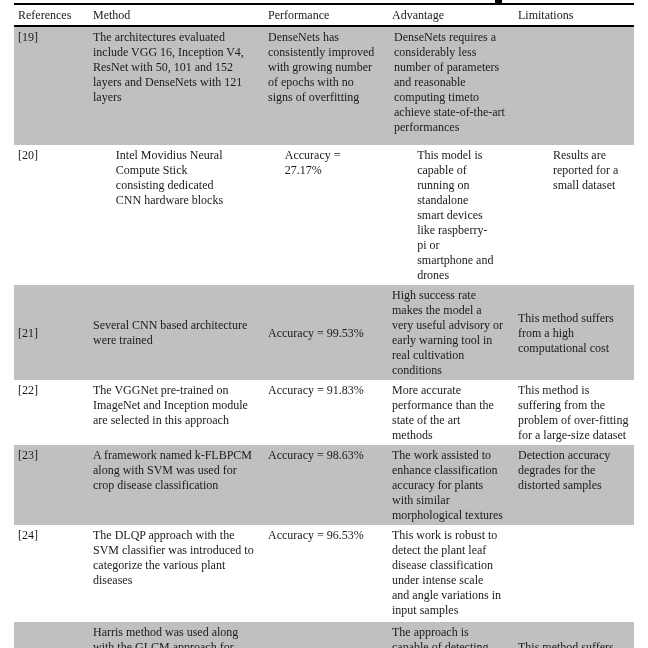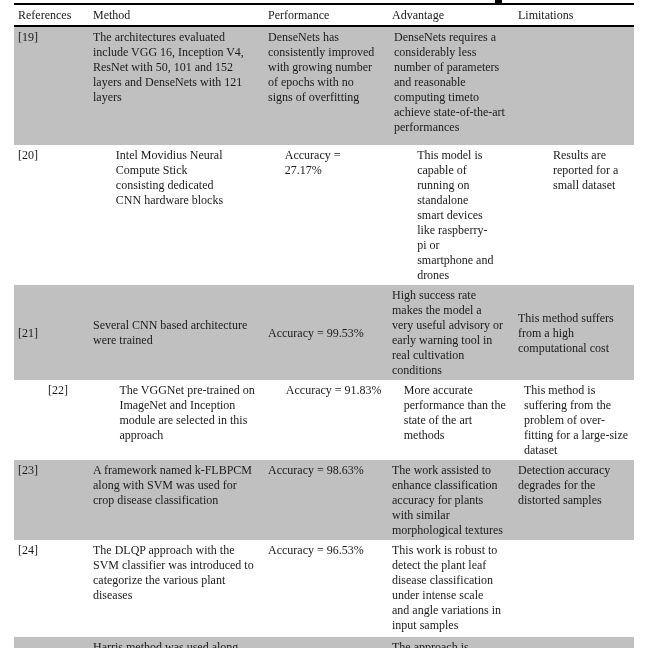--- a/index.html
+++ b/index.html
@@ -53,21 +53,21 @@
     word-wrap: break-word;
   }
   .c-ref    { width: 79px;  padding-left: 4px;  padding-right: 6px; }
   .c-method { width: 175px; padding-right: 12px; }
   .c-perf   { width: 124px; padding-right: 8px; }
   .c-adv    { width: 126px; padding-right: 15px; }
   .c-lim    { width: 116px; padding-right: 2px; }
   .h118 { min-height: 118px; }
   .h108 { min-height: 108px; gap: 44px; }
   .h77  { min-height: 77px; align-items: center;  }
-  .h62  { min-height: 62px; margin-left: 30px;  }
+  .h62  { min-height: 62px;  }
   .h71  { min-height: 71px;  }
   .h97  { min-height: 97px;  }
 </style>
 </head>
 <body>
 
 <div class="page">
 
   <div class="caption-remnant"></div>
 

